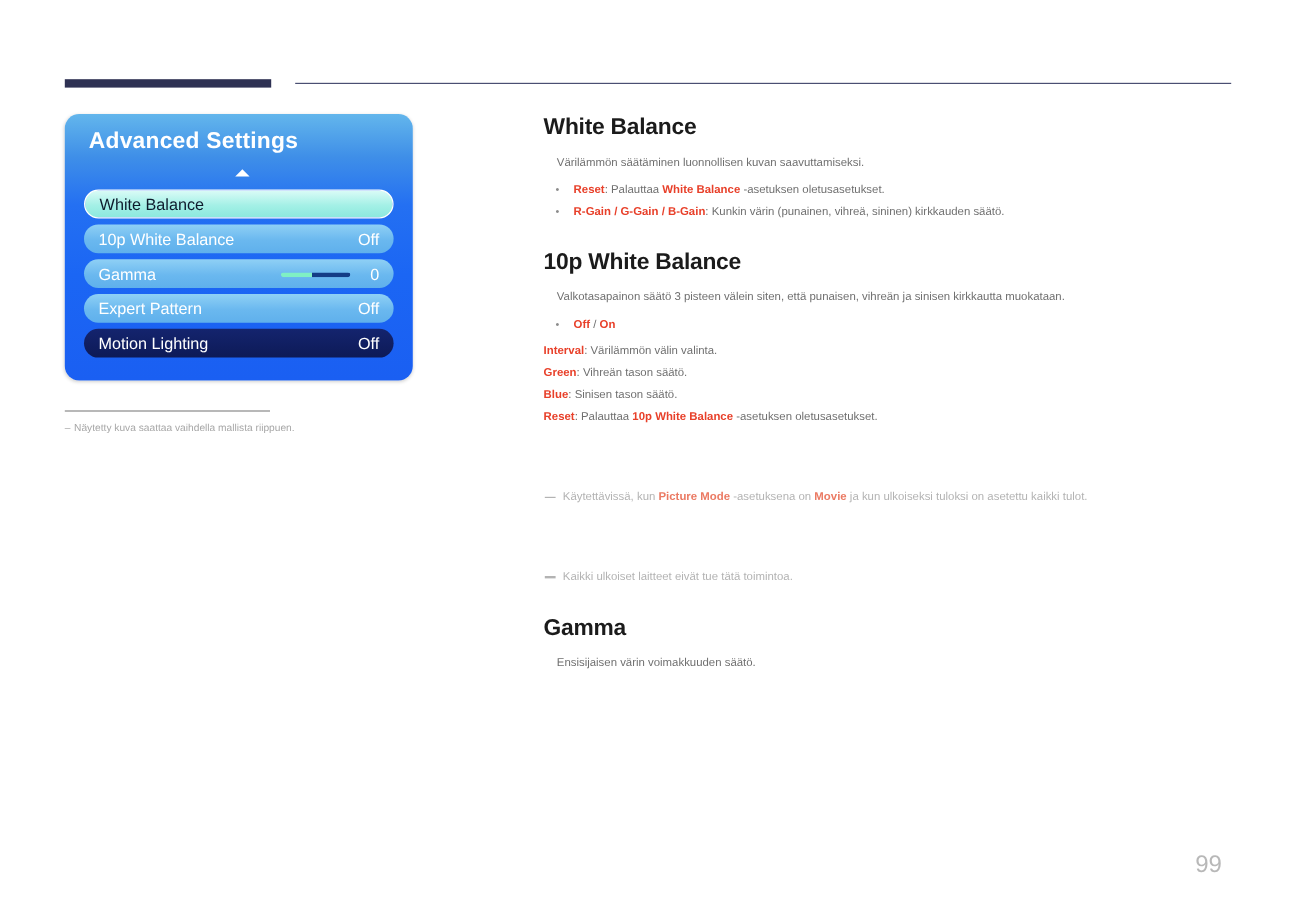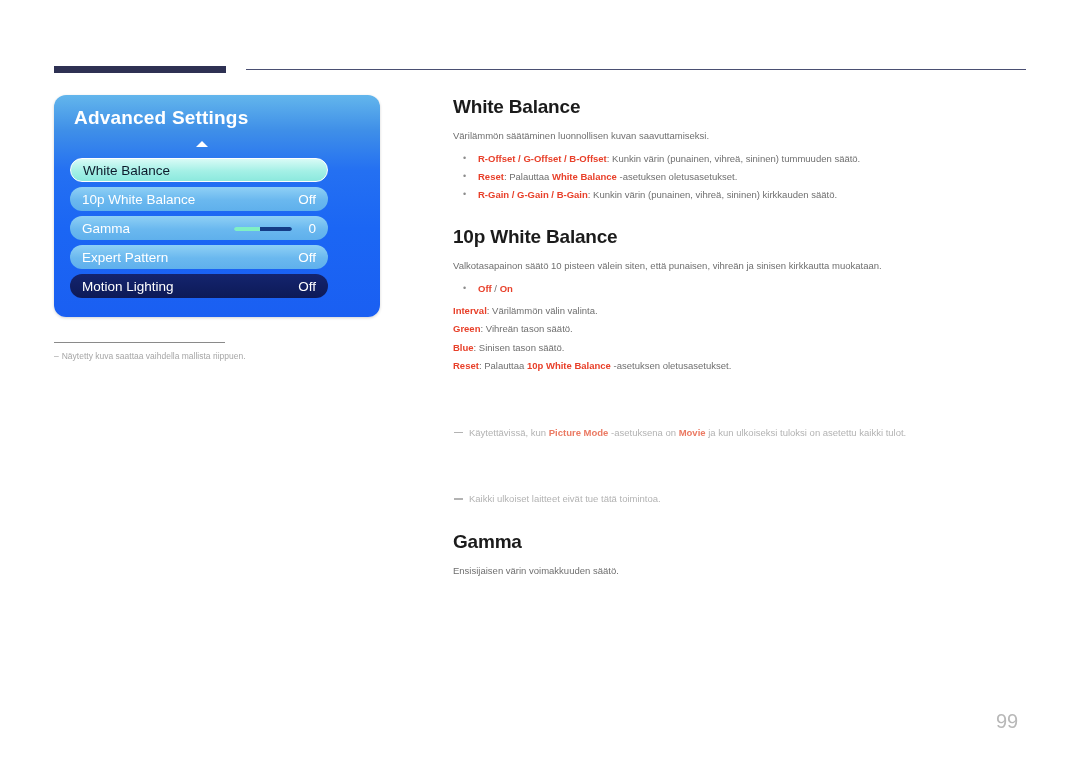--- a/index.html
+++ b/index.html
@@ -42,21 +42,20 @@
     height: 222px;
     border-radius: 12px;
     background: linear-gradient(180deg,
         #63b6ec 0%,
         #3f8fe8 16%,
         #2470f2 34%,
         #1b66f4 60%,
         #1a5ff2 100%);
     box-shadow: 0 1px 3px rgba(0,0,0,0.18);
     overflow: hidden;
-    padding-left: 36px;
   }
   .osd-title {
     position: absolute;
     left: 20px;
     top: 12px;
     font-size: 19px;
     font-weight: 600;
     color: #ffffff;
     letter-spacing: 0.2px;
   }
@@ -170,21 +169,21 @@
     margin: 0;
     font-size: 19px;
     font-weight: bold;
     color: #1b1b1b;
     letter-spacing: -0.2px;
   }
   .sec-block { margin-bottom: 0; }
   .sec-gap-2 { height: 22px; }
 
   p.lead {
-    margin: 11px 0 0 0;
+    margin: 11px 0 0 11px;
     font-size: 9.5px;
     color: #6f6f6f;
     line-height: 1.45;
   }
   ul.bullets {
     margin: 7px 0 0 0;
     padding: 0;
     list-style: none;
   }
   ul.bullets li {
@@ -287,36 +286,33 @@
   <span class="dash">–</span><span>Näytetty kuva saattaa vaihdella mallista riippuen.</span>
 </div>
 
 <div class="content">
 
   <div class="sec-block">
     <h2 class="sec-title">White Balance</h2>
     <p class="lead">Värilämmön säätäminen luonnollisen kuvan saavuttamiseksi.</p>
     <ul class="bullets">
       <li>
-        <span class="red">R-Offset / G-Offset / B-Offset</span><span>: Kunkin värin (punainen, vihreä, sininen) tummuuden säätö.</span>
-      </li>
-      <li>
         <span class="red">Reset</span><span>: Palauttaa </span><span class="red">White Balance</span><span> -asetuksen oletusasetukset.</span>
       </li>
       <li>
         <span class="red">R-Gain / G-Gain / B-Gain</span><span>: Kunkin värin (punainen, vihreä, sininen) kirkkauden säätö.</span>
       </li>
     </ul>
   </div>
 
   <div class="sec-gap-2"></div>
 
   <div class="sec-block">
     <h2 class="sec-title">10p White Balance</h2>
-    <p class="lead">Valkotasapainon säätö 10 pisteen välein siten, että punaisen, vihreän ja sinisen kirkkautta muokataan.</p>
+    <p class="lead">Valkotasapainon säätö 3 pisteen välein siten, että punaisen, vihreän ja sinisen kirkkautta muokataan.</p>
     <ul class="bullets">
       <li>
         <span class="red">Off</span><span> / </span><span class="red">On</span>
       </li>
     </ul>
     <div class="defs">
       <div class="defline">
         <span class="red">Interval</span><span>: Värilämmön välin valinta.</span>
       </div>
       <div class="defline">

